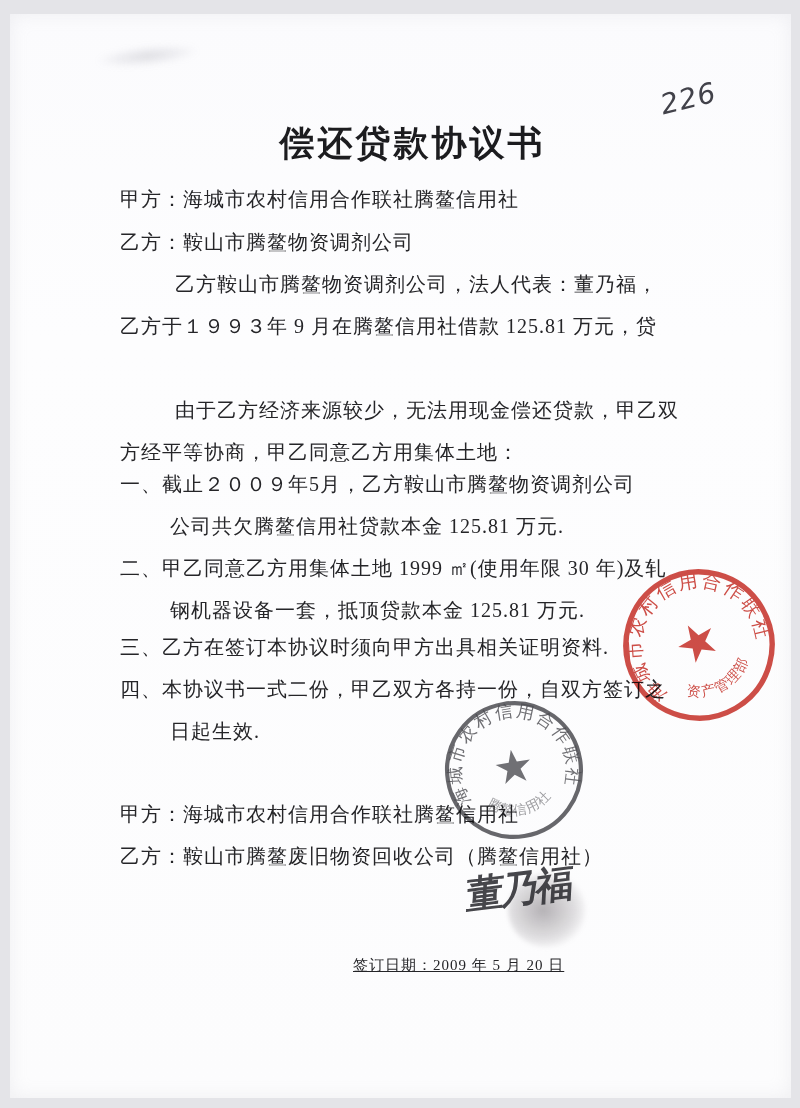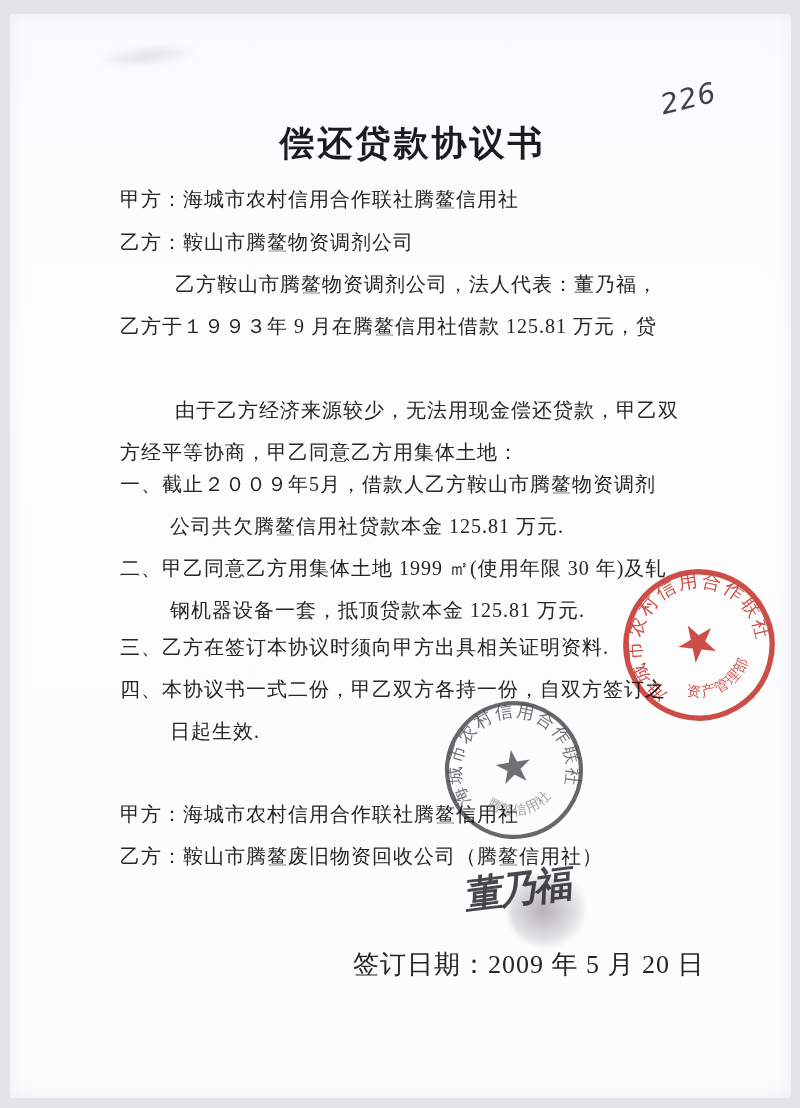--- a/index.html
+++ b/index.html
@@ -32,21 +32,21 @@
     font-size:35px;font-weight:700;letter-spacing:3px;color:#1c1c1f;
   }
   .ln{
     position:absolute;left:110px;width:640px;height:30px;line-height:30px;
     font-size:20px;letter-spacing:1px;color:#252528;white-space:nowrap;
   }
   .ln.ind{left:165px;}
   .ln.hang{left:160px;}
   .date-line{
     position:absolute;left:343px;top:936px;height:30px;line-height:30px;
-    font-size:26px;letter-spacing:1px;color:#252528;white-space:nowrap;
+    font-size:15px;letter-spacing:1px;color:#252528;white-space:nowrap;text-decoration:underline;
   }
   .stamp{position:absolute;mix-blend-mode:multiply;}
   .stamp-dept{left:606px;top:548px;}
   .stamp-branch{left:428px;top:680px;}
   .sig-blot{
     position:absolute;left:498px;top:858px;width:78px;height:76px;
     background:radial-gradient(ellipse at 45% 50%,rgba(110,104,110,.5),rgba(110,104,110,.18) 55%,rgba(110,104,110,0) 75%);
     filter:blur(2px);border-radius:50%;
   }
   .signature{
@@ -67,21 +67,21 @@
     <div class="page-number">226</div>
 
     <h1 class="title">偿还贷款协议书</h1>
 
     <div class="ln" style="top:170px">甲方：海城市农村信用合作联社腾鳌信用社</div>
     <div class="ln" style="top:213px">乙方：鞍山市腾鳌物资调剂公司</div>
     <div class="ln ind" style="top:255px">乙方鞍山市腾鳌物资调剂公司，法人代表：董乃福，</div>
     <div class="ln" style="top:297px">乙方于１９９３年 9 月在腾鳌信用社借款 125.81 万元，贷</div>
     <div class="ln ind" style="top:381px">由于乙方经济来源较少，无法用现金偿还贷款，甲乙双</div>
     <div class="ln" style="top:423px">方经平等协商，甲乙同意乙方用集体土地：</div>
-    <div class="ln" style="top:455px">一、截止２００９年5月，借款人乙方鞍山市腾鳌物资调剂</div>
+    <div class="ln" style="top:455px">一、截止２００９年5月，乙方鞍山市腾鳌物资调剂公司</div>
     <div class="ln hang" style="top:497px">公司共欠腾鳌信用社贷款本金 125.81 万元.</div>
     <div class="ln" style="top:539px">二、甲乙同意乙方用集体土地 1999 ㎡(使用年限 30 年)及轧</div>
     <div class="ln hang" style="top:581px">钢机器设备一套，抵顶贷款本金 125.81 万元.</div>
     <div class="ln" style="top:618px">三、乙方在签订本协议时须向甲方出具相关证明资料.</div>
     <div class="ln" style="top:660px">四、本协议书一式二份，甲乙双方各持一份，自双方签订之</div>
     <div class="ln hang" style="top:702px">日起生效.</div>
     <div class="ln" style="top:785px">甲方：海城市农村信用合作联社腾鳌信用社</div>
     <div class="ln" style="top:827px">乙方：鞍山市腾鳌废旧物资回收公司（腾鳌信用社）</div>
 
     <svg class="stamp stamp-dept" width="166" height="166" viewBox="0 0 200 200">

